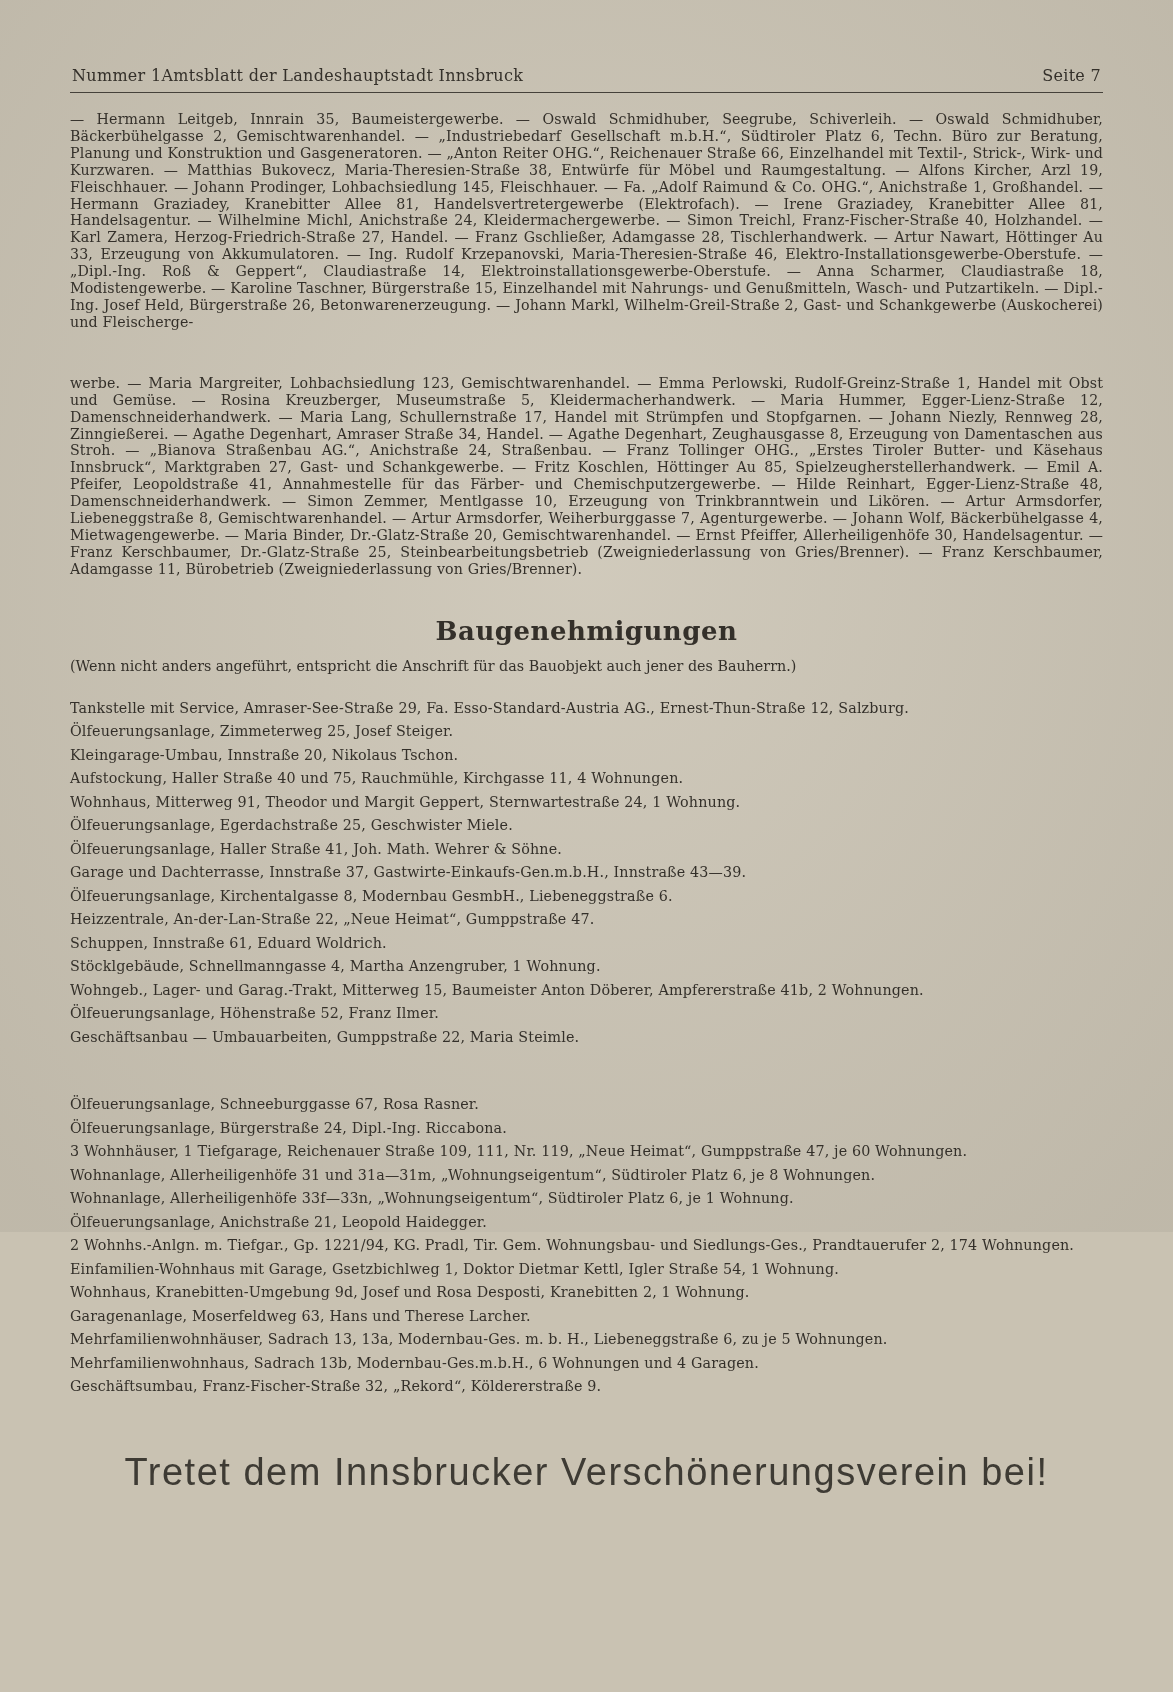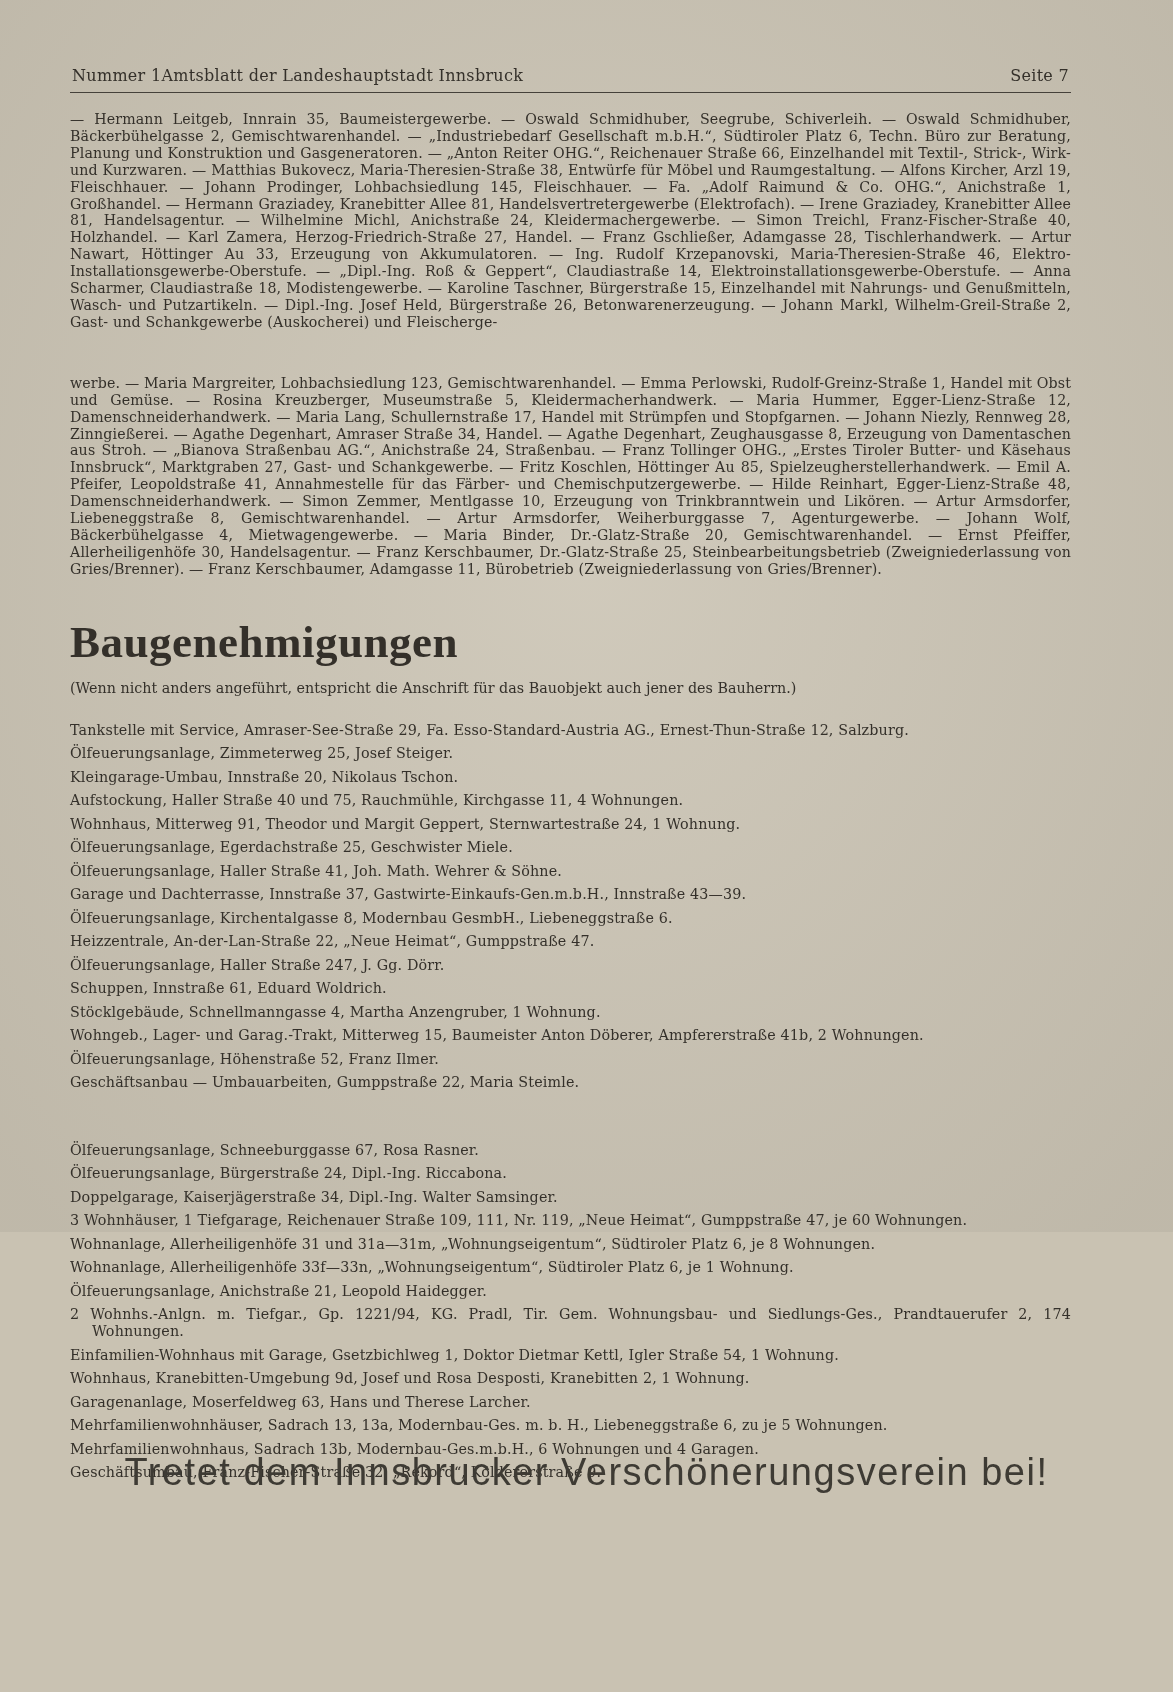--- a/index.html
+++ b/index.html
@@ -9,21 +9,21 @@
     background: #c9c2b2;
     font-family: "DejaVu Serif", "Liberation Serif", serif;
     color: #34302a;
     position: relative;
     overflow: hidden;
   }
   .page {
     box-sizing: border-box;
     width: 1173px;
     height: 1232px;
-    padding: 66px 102px 0 70px;
+    padding: 66px 70px 0 70px;
     background:
       radial-gradient(ellipse at 50% 45%, rgba(255,255,255,0.10), rgba(0,0,0,0.06) 95%),
       #cbc4b4;
   }
   .page-header {
     display: flex;
     justify-content: space-between;
     align-items: baseline;
     font-size: 16px;
     letter-spacing: 0.3px;
@@ -37,26 +37,25 @@
   }
   .two-col { display: flex; gap: 44px; flex-direction: column; }
   .col { flex: 1; min-width: 0; }
   .trade .col {
     font-size: 14.2px;
     line-height: 16.9px;
     text-align: justify;
     letter-spacing: 0.15px;
   }
   .section-title {
-    text-align: left;
-    font-size: 45px;
+    text-align: center;
+    font-size: 26px;
     font-weight: bold;
     letter-spacing: 0.5px;
     margin: 38px 0 12px 0;
-    font-family: Liberation Serif, serif;
   }
   .section-subtitle {
     text-align: left;
     font-size: 14.3px;
     margin: 0 0 26px 0;
   }
   .permits .entry {
     margin: 0 0 6.5px 0;
     padding-left: 22px;
     text-indent: -22px;
@@ -104,31 +103,29 @@
           <p class="entry">Tankstelle mit Service, Amraser-See-Straße 29, Fa. Esso-Standard-Austria AG., Ernest-Thun-Straße 12, Salzburg.</p>
           <p class="entry">Ölfeuerungsanlage, Zimmeterweg 25, Josef Steiger.</p>
           <p class="entry">Kleingarage-Umbau, Innstraße 20, Nikolaus Tschon.</p>
           <p class="entry">Aufstockung, Haller Straße 40 und 75, Rauchmühle, Kirchgasse 11, 4 Wohnungen.</p>
           <p class="entry">Wohnhaus, Mitterweg 91, Theodor und Margit Geppert, Sternwartestraße 24, 1 Wohnung.</p>
           <p class="entry">Ölfeuerungsanlage, Egerdachstraße 25, Geschwister Miele.</p>
           <p class="entry">Ölfeuerungsanlage, Haller Straße 41, Joh. Math. Wehrer &amp; Söhne.</p>
           <p class="entry">Garage und Dachterrasse, Innstraße 37, Gastwirte-Einkaufs-Gen.m.b.H., Innstraße 43—39.</p>
           <p class="entry">Ölfeuerungsanlage, Kirchentalgasse 8, Modernbau GesmbH., Liebeneggstraße 6.</p>
           <p class="entry">Heizzentrale, An-der-Lan-Straße 22, „Neue Heimat“, Gumppstraße 47.</p>
-          <p class="entry">Ölfeuerungsanlage, Haller Straße 247, J. Gg. Dörr.</p>
           <p class="entry">Schuppen, Innstraße 61, Eduard Woldrich.</p>
           <p class="entry">Stöcklgebäude, Schnellmanngasse 4, Martha Anzengruber, 1 Wohnung.</p>
           <p class="entry">Wohngeb., Lager- und Garag.-Trakt, Mitterweg 15, Baumeister Anton Döberer, Ampfererstraße 41b, 2 Wohnungen.</p>
           <p class="entry">Ölfeuerungsanlage, Höhenstraße 52, Franz Ilmer.</p>
           <p class="entry">Geschäftsanbau — Umbauarbeiten, Gumppstraße 22, Maria Steimle.</p>
         </div>
       <div class="col">
           <p class="entry">Ölfeuerungsanlage, Schneeburggasse 67, Rosa Rasner.</p>
           <p class="entry">Ölfeuerungsanlage, Bürgerstraße 24, Dipl.-Ing. Riccabona.</p>
-          <p class="entry">Doppelgarage, Kaiserjägerstraße 34, Dipl.-Ing. Walter Samsinger.</p>
           <p class="entry">3 Wohnhäuser, 1 Tiefgarage, Reichenauer Straße 109, 111, Nr. 119, „Neue Heimat“, Gumppstraße 47, je 60 Wohnungen.</p>
           <p class="entry">Wohnanlage, Allerheiligenhöfe 31 und 31a—31m, „Wohnungseigentum“, Südtiroler Platz 6, je 8 Wohnungen.</p>
           <p class="entry">Wohnanlage, Allerheiligenhöfe 33f—33n, „Wohnungseigentum“, Südtiroler Platz 6, je 1 Wohnung.</p>
           <p class="entry">Ölfeuerungsanlage, Anichstraße 21, Leopold Haidegger.</p>
           <p class="entry">2 Wohnhs.-Anlgn. m. Tiefgar., Gp. 1221/94, KG. Pradl, Tir. Gem. Wohnungsbau- und Siedlungs-Ges., Prandtauerufer 2, 174 Wohnungen.</p>
           <p class="entry">Einfamilien-Wohnhaus mit Garage, Gsetzbichlweg 1, Doktor Dietmar Kettl, Igler Straße 54, 1 Wohnung.</p>
           <p class="entry">Wohnhaus, Kranebitten-Umgebung 9d, Josef und Rosa Desposti, Kranebitten 2, 1 Wohnung.</p>
           <p class="entry">Garagenanlage, Moserfeldweg 63, Hans und Therese Larcher.</p>
           <p class="entry">Mehrfamilienwohnhäuser, Sadrach 13, 13a, Modernbau-Ges. m. b. H., Liebeneggstraße 6, zu je 5 Wohnungen.</p>
           <p class="entry">Mehrfamilienwohnhaus, Sadrach 13b, Modernbau-Ges.m.b.H., 6 Wohnungen und 4 Garagen.</p>

